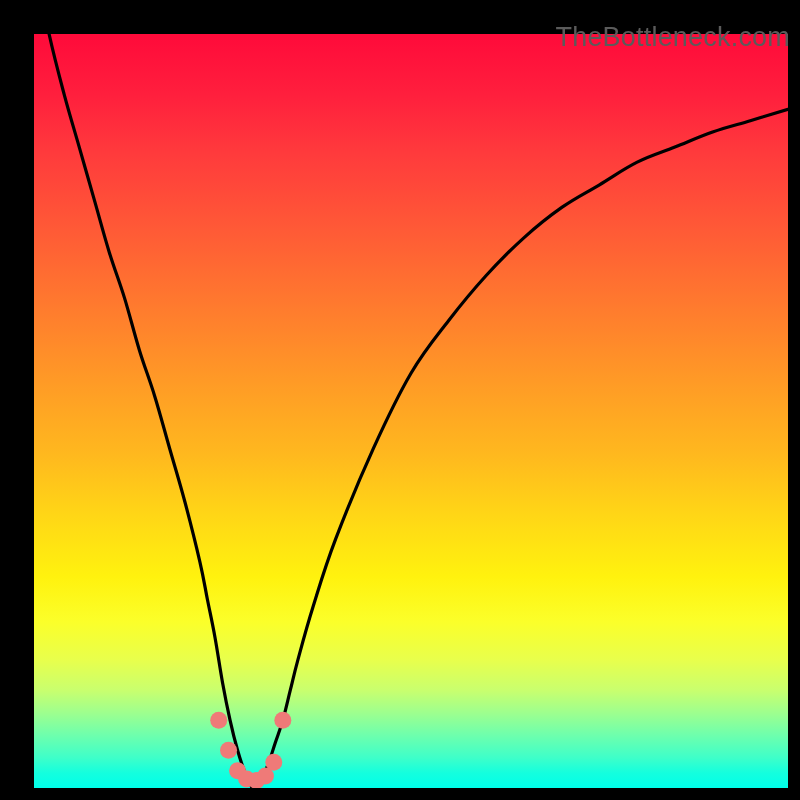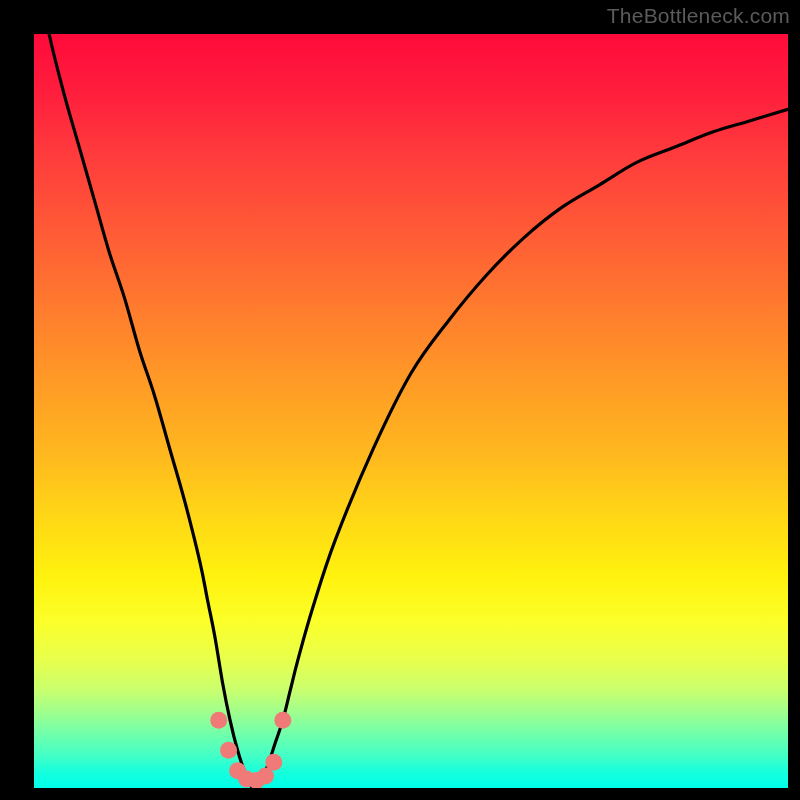--- a/index.html
+++ b/index.html
@@ -48,24 +48,24 @@
       #14ffde 98%,
       #00ffea 100%
     );
   }
   .curve {
     position: absolute;
     inset: 0;
   }
   .watermark {
     position: absolute;
-    top: 4px;
+    top: 22px;
     right: 10px;
     color: #5b5b5b;
-    font-size: 21px;
+    font-size: 27px;
     letter-spacing: 0.2px;
   }
 </style>
 </head>
 <body>
 
 <div class="stage">
 
   <div class="plot">
     <div class="gradient"></div>

